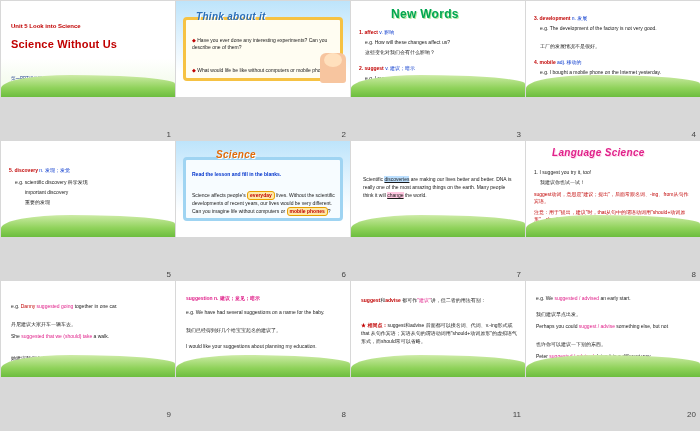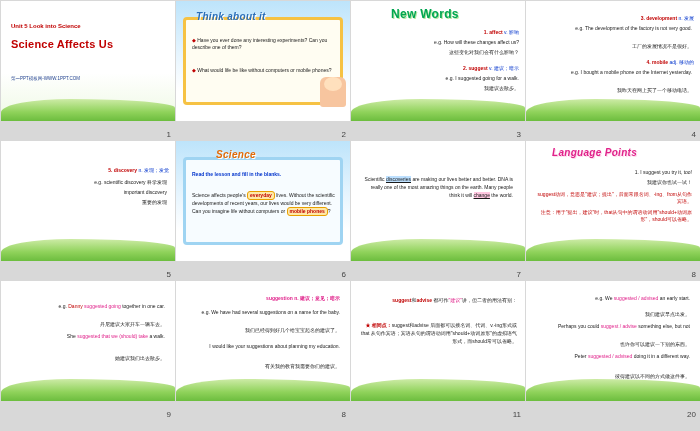--- a/index.html
+++ b/index.html
@@ -1,22 +1,22 @@
 <!DOCTYPE html>
 <html><head>
 <meta charset="utf-8">
 <style>
   html,body{margin:0;padding:0;background:#d8d8d8;}
   body{width:700px;height:431px;font-family:"Liberation Sans",sans-serif;overflow:hidden;}
   .grid{display:grid;grid-template-columns:repeat(4,174px);grid-template-rows:repeat(3,139px);gap:1px 1px;padding:1px 1px;box-sizing:border-box;}
   .cell{position:relative;width:174px;height:139px;overflow:hidden;}
-  .slide{position:absolute;left:0;top:0;width:174px;height:120px;overflow:hidden;background:#fff;box-sizing:border-box;}
+  .slide{position:absolute;left:0;top:0;width:174px;height:96px;overflow:hidden;background:#fff;box-sizing:border-box;}
   .num{position:absolute;right:4px;bottom:1px;font-size:8px;color:#444;}
   .capt{position:absolute;left:0;bottom:0;width:174px;height:13px;background:#d8d8d8;}
-  .bg-grass{background:#ffffff;text-align:right;}
+  .bg-grass{background:#ffffff;}
   .bg-grass:after{content:"";position:absolute;left:0;bottom:0;width:100%;height:22px;
      background:linear-gradient(180deg,#cdeba6 0%,#8fd25a 60%,#6cbd3e 100%);
      border-radius:40% 60% 0 0/60% 40% 0 0;}
   .sky{position:absolute;left:0;top:0;width:100%;height:100%;
      background:linear-gradient(180deg,#bde4fb 0%,#e7f5fe 45%,#ffffff 75%);}
   .cloud{position:absolute;background:#fff;border-radius:50%;opacity:.85;}
 
   
   .frame{position:absolute;left:7px;top:16px;right:7px;bottom:16px;border:3px solid #f6c243;border-radius:4px;background:#fffdf2;}
   .frame2{position:absolute;left:7px;top:16px;right:7px;bottom:16px;border:3px solid #9fd4f2;border-radius:4px;background:#f7fcff;}
@@ -39,21 +39,21 @@
 <body>
 
 <div class="grid">
 
   <div class="cell">
     <div class="slide bg-grass">
       <div class="sky" style="height:100%;background:linear-gradient(180deg,#ffffff 0%,#ffffff 60%,#eef9e3 100%);"></div>
       <div class="cloud" style="left:12px;top:10px;width:26px;height:10px;"></div>
       <div class="cloud" style="left:120px;top:6px;width:30px;height:11px;"></div>
       <div class="t bold red" style="left:10px;top:22px;font-size:6px;">Unit 5  Look into Science</div>
-      <div class="t bold red" style="left:10px;top:40px;font-size:11px;letter-spacing:.2px;">Science Affects Us</div>
+      <div class="t bold red" style="left:10px;top:40px;font-size:11px;letter-spacing:.2px;">Science Without Us</div>
       <div class="t dblue" style="left:10px;top:74px;font-size:4.5px;">第一PPT模板网-WWW.1PPT.COM</div>
     </div>
     <div class="capt"></div>
     <div class="num">1</div>
   </div>
 
   <div class="cell">
     <div class="slide" style="background:#c9e8f7;">
       <div class="sky"></div>
       <div class="frame"></div>
@@ -153,21 +153,21 @@
       <div class="t" style="left:12px;top:34px;width:150px;line-height:8px;">
         <span>Scientific </span><span class="hl-blue u">discoveries</span><span> are making our lives better and better. DNA is really one of the most amazing things on the earth. Many people think it will </span><span class="hl-pink u">change</span><span> the world.</span>
       </div>
     </div>
     <div class="capt"></div>
     <div class="num">7</div>
   </div>
 
   <div class="cell">
     <div class="slide bg-grass">
-      <div class="wordart" style="position:absolute;left:26px;top:6px;font-size:10px;color:#e0218a;text-shadow:1px 1px 0 #ffd9ec;font-style:italic;">Language Points</div>
+      <div class="wordart" style="position:absolute;left:26px;top:6px;font-size:10px;color:#e0218a;text-shadow:1px 1px 0 #ffd9ec;font-style:italic;">Language Science</div>
       <div class="t" style="left:8px;top:28px;width:158px;">1. I suggest you try it, too!</div>
       <div class="t" style="left:14px;top:38px;width:152px;">我建议你也试一试！</div>
       <div class="t red" style="left:8px;top:50px;width:158px;">suggest动词，意思是"建议；提出"，后面常跟名词、-ing、from从句作宾语。</div>
       <div class="t red" style="left:8px;top:68px;width:158px;">注意：用于"提出，建议"时，that从句中的谓语动词用"should+动词原形"，should可以省略。</div>
     </div>
     <div class="capt"></div>
     <div class="num">8</div>
   </div>
 
   <div class="cell">

